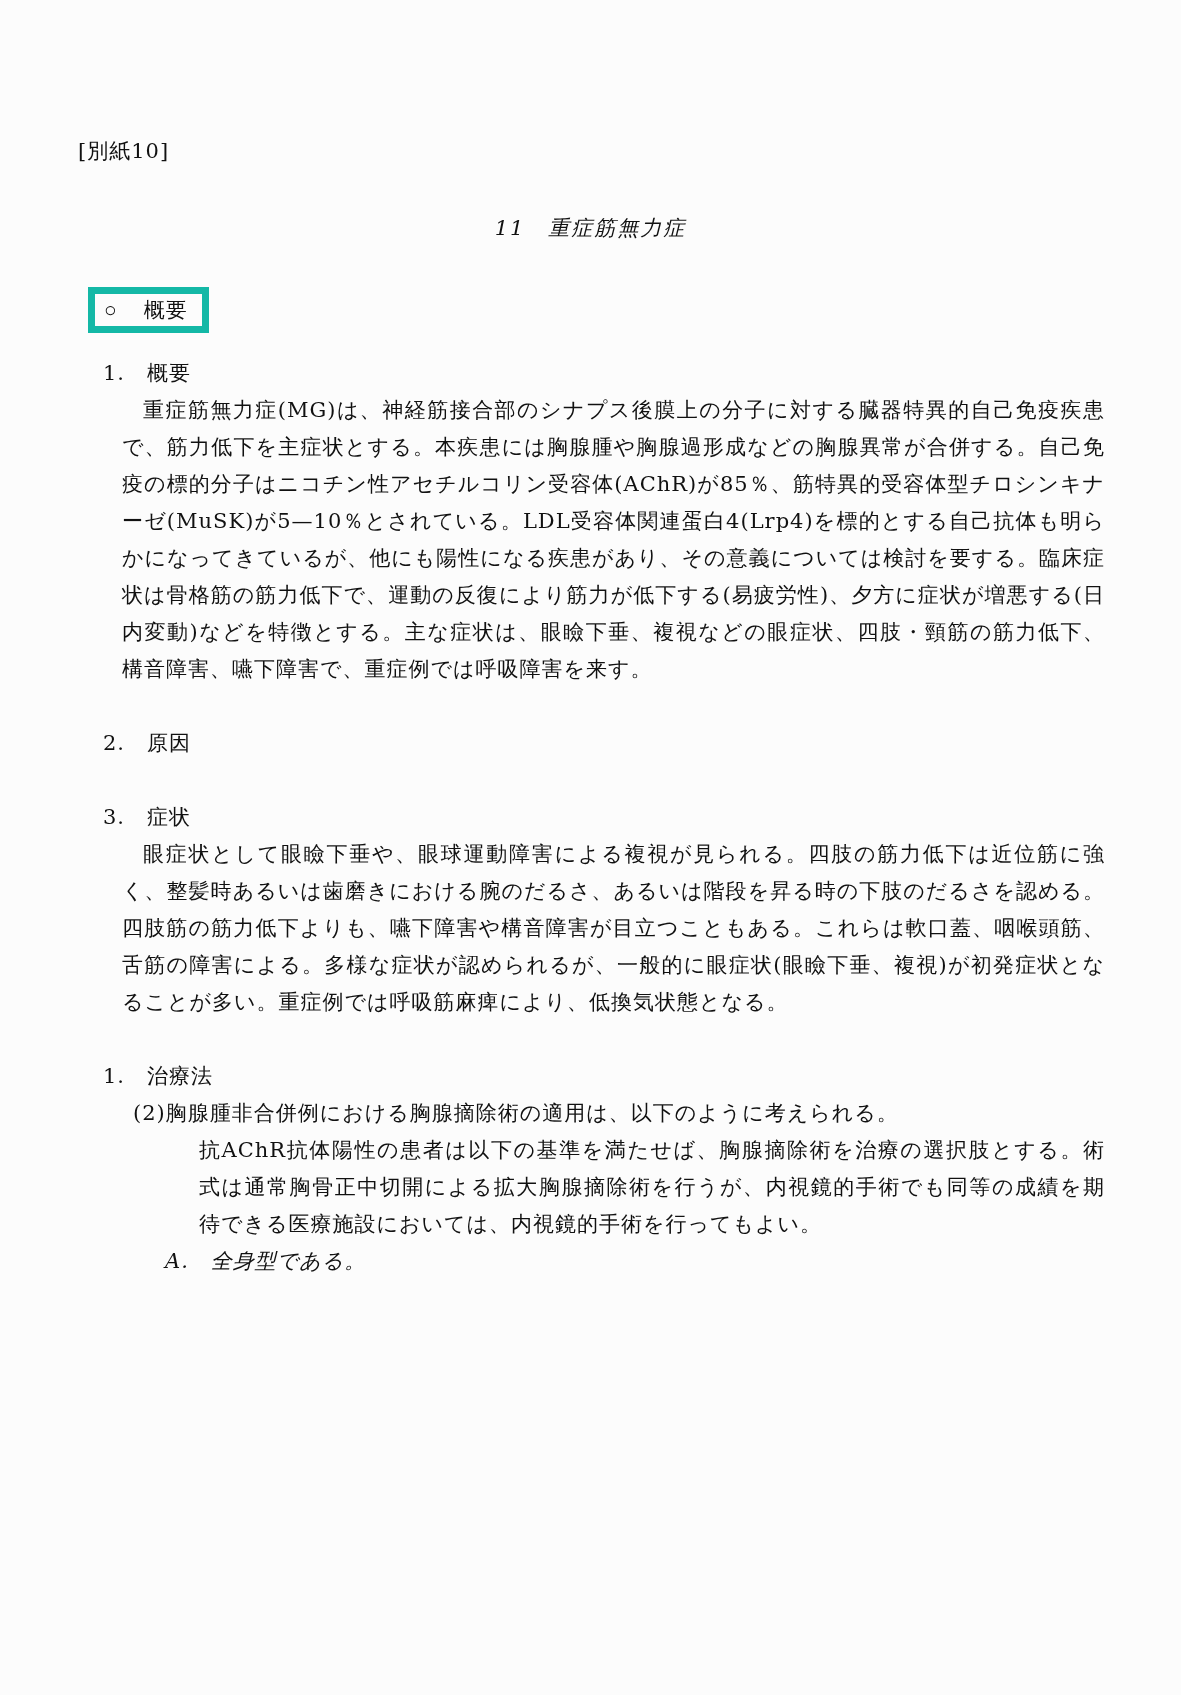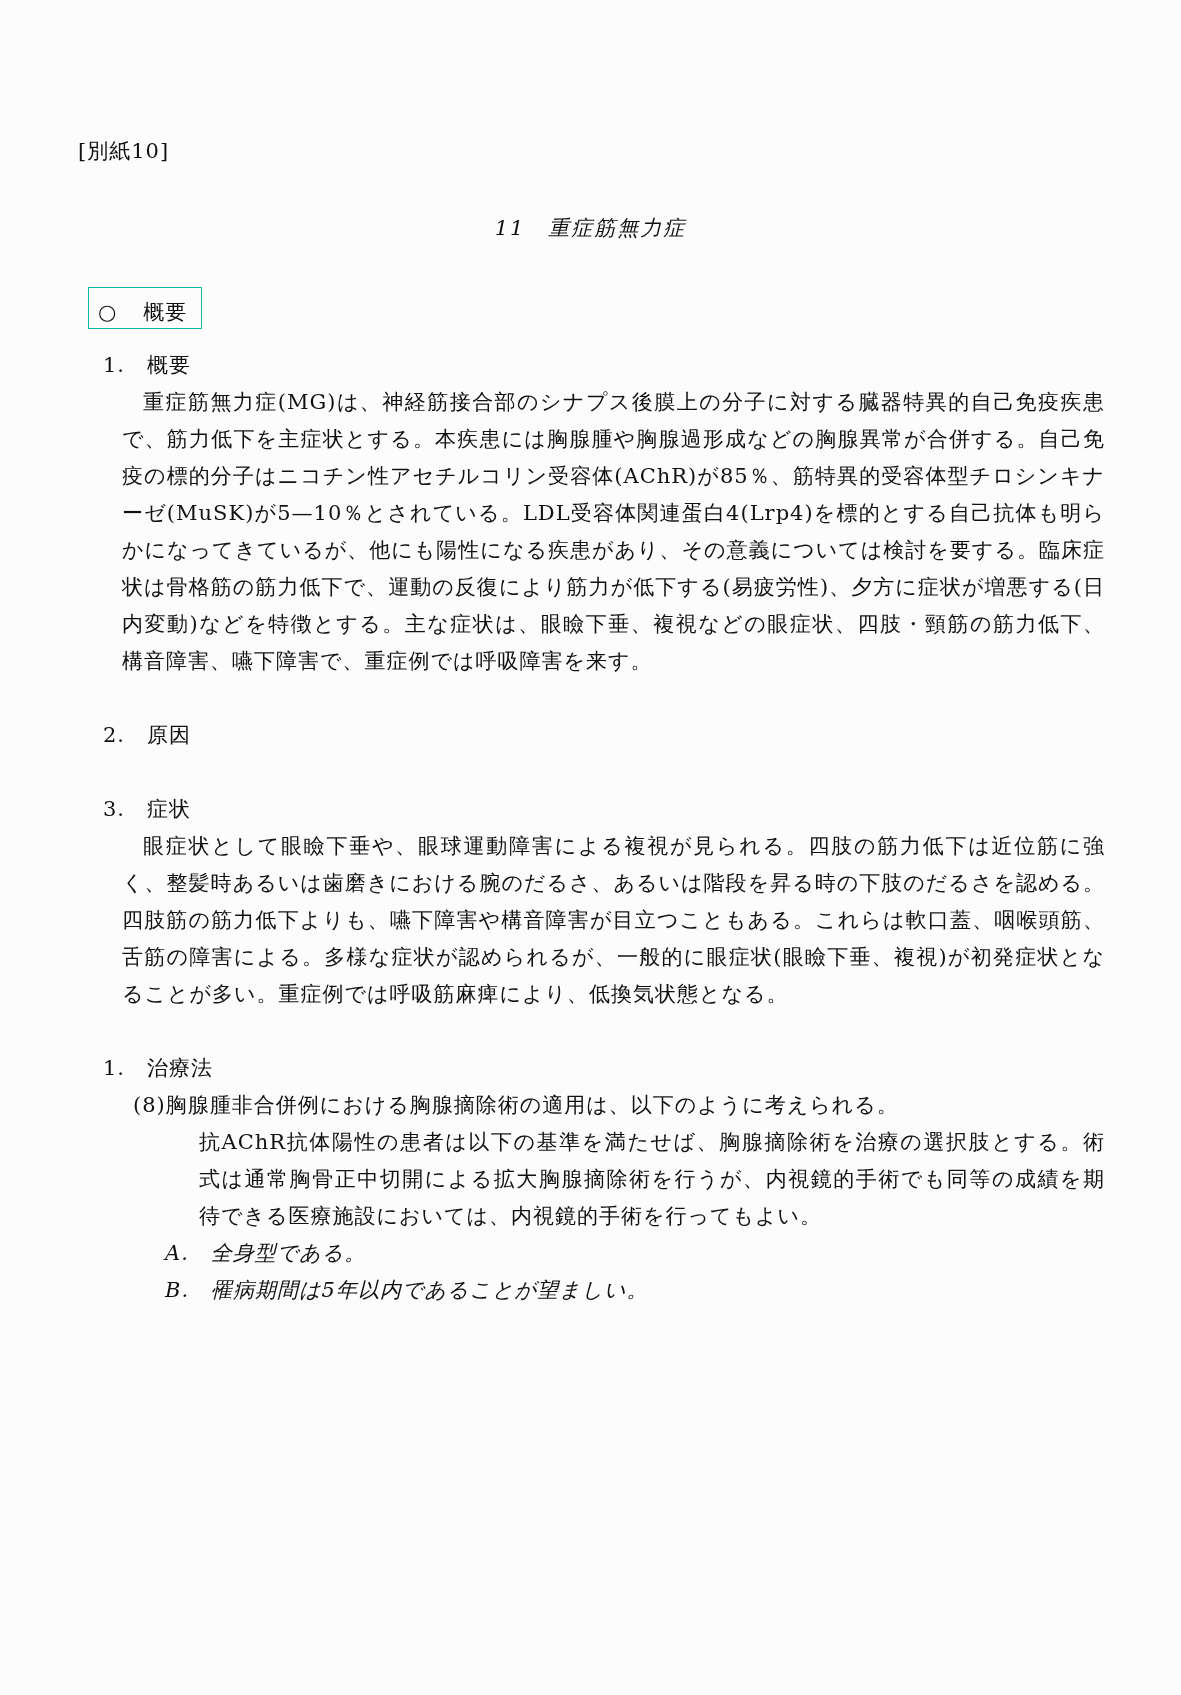--- a/index.html
+++ b/index.html
@@ -25,33 +25,34 @@
   }
   .doc-title {
     margin-top: 40px;
     text-align: center;
     letter-spacing: 2px;
     font-style: italic;
   }
   .overview-box {
     display: inline-block;
     margin: 40px 0 0 88px;
-    border: 1px solid #14b8a6;
-    padding: 10px 14px 2px 9px;
+    border: 7px solid #14b8a6;
+    padding: 2px 14px 2px 9px;
     line-height: 28px;
+    font-family: Liberation Serif, serif;
   }
   .overview-box .marker {
     display: inline-block;
     margin-right: 26px;
   }
   .content {
     margin: 0 76px 0 103px;
   }
   .section-heading {
-    margin-top: 16px;
+    margin-top: 22px;
   }
   .section + .section .section-heading {
     margin-top: 37px;
   }
   .section-body {
     margin: 0 0 0 19px;
     text-indent: 1em;
     text-align: justify;
   }
   .treatment-item {
@@ -94,20 +95,19 @@
       <div class="section-heading">2.　原因</div>
     </div>
 
     <div class="section">
       <div class="section-heading">3.　症状</div>
       <p class="section-body">眼症状として眼瞼下垂や、眼球運動障害による複視が見られる。四肢の筋力低下は近位筋に強く、整髪時あるいは歯磨きにおける腕のだるさ、あるいは階段を昇る時の下肢のだるさを認める。四肢筋の筋力低下よりも、嚥下障害や構音障害が目立つこともある。これらは軟口蓋、咽喉頭筋、舌筋の障害による。多様な症状が認められるが、一般的に眼症状(眼瞼下垂、複視)が初発症状となることが多い。重症例では呼吸筋麻痺により、低換気状態となる。</p>
     </div>
 
     <div class="section">
       <div class="section-heading">1.　治療法</div>
-      <p class="treatment-item">(8)胸腺腫非合併例における胸腺摘除術の適用は、以下のように考えられる。</p>
+      <p class="treatment-item">(2)胸腺腫非合併例における胸腺摘除術の適用は、以下のように考えられる。</p>
       <p class="treatment-detail">抗AChR抗体陽性の患者は以下の基準を満たせば、胸腺摘除術を治療の選択肢とする。術式は通常胸骨正中切開による拡大胸腺摘除術を行うが、内視鏡的手術でも同等の成績を期待できる医療施設においては、内視鏡的手術を行ってもよい。</p>
       <div class="criteria-line">A.　全身型である。</div>
-      <div class="criteria-line">B.　罹病期間は5年以内であることが望ましい。</div>
     </div>
 
   </div>
 </div>
 
 </body></html>

